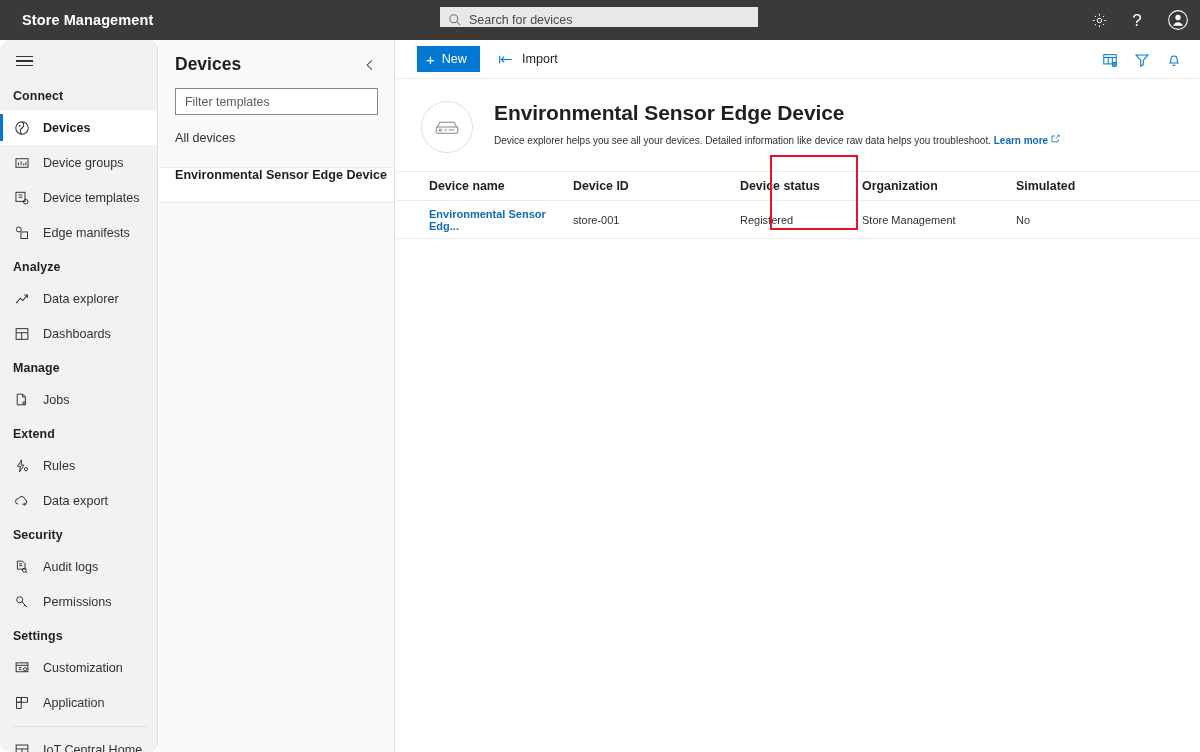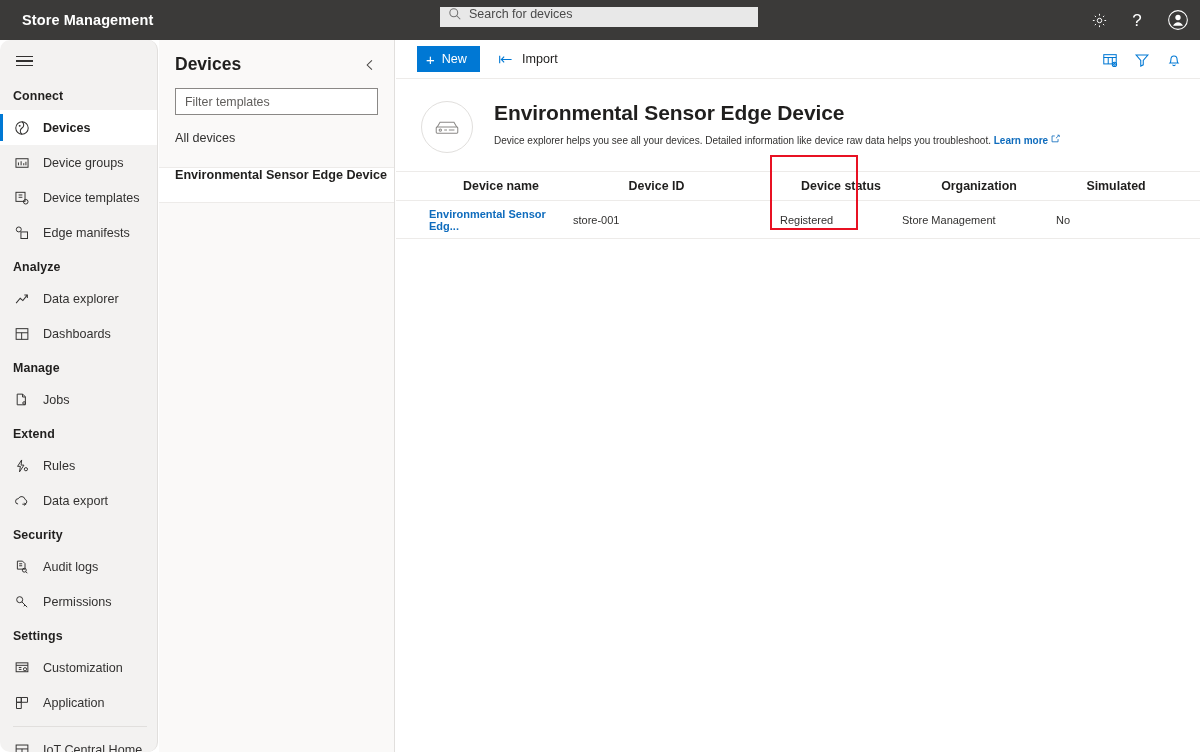--- a/index.html
+++ b/index.html
@@ -14,21 +14,21 @@
   .topbar {
     position: absolute; left: 0; top: 0; width: 1200px; height: 40px;
     background: #3b3a39; display: flex; align-items: center;
   }
   .app-title {
     color: #ffffff; font-size: 14.5px; font-weight: 600;
     margin-left: 22px; letter-spacing: .1px; white-space: nowrap;
   }
   .search-wrap {
     position: absolute; left: 440px; top: 7px; width: 318px; height: 20px;
-    background: #e8e8e8; display: flex; align-items: flex-start; padding-left: 8px;
+    background: #e8e8e8; display: flex; align-items: flex-end; padding-left: 8px;
   }
   .search-icon { width: 14px; height: 14px; flex: 0 0 auto; opacity: .75; }
   .search-text {
     font-size: 12.5px; color: #4a4a4a; margin-left: 7px; white-space: nowrap;
   }
   .topbar-right {
     position: absolute; right: 0; top: 0; height: 40px;
     display: flex; align-items: center;
   }
   .tb-icon {
@@ -152,31 +152,31 @@
   .hdr-sub {
     font-size: 10px; color: #323130; margin-top: 9px;
   }
   .hdr-sub a { color: #0f6cbd; text-decoration: none; font-weight: 600; }
   .ext-ico { display: inline-block; margin-left: 3px; vertical-align: 1px; }
 
   
   .tbl { width: 804px; }
   .tbl-head {
     height: 30px; display: flex; align-items: center;
-    border-top: 1px solid #edebe9; border-bottom: 1px solid #edebe9; text-align: center;
+    border-top: 1px solid #edebe9; border-bottom: 1px solid #edebe9;
   }
   .tbl-row {
     height: 38px; display: flex; align-items: center;
     border-bottom: 1px solid #edebe9;
   }
   .c { font-size: 11px; color: #323130; padding-left: 0; }
   .tbl-head .c { font-weight: 700; color: #201f1e; font-size: 12.4px; }
   .col0 { width: 177px; padding-left: 33px; }
   .col1 { width: 167px; }
-  .col2 { width: 122px; margin-left: 40px; }
+  .col2 { width: 122px; }
   .col3 { width: 154px; }
   .col4 { width: 120px; }
   .devlink { color: #0f6cbd; font-weight: 700; text-decoration: none; }
 
   .redbox {
     position: absolute; left: 374px; top: 115px; width: 88px; height: 75px;
     border: 2px solid #e81123; pointer-events: none;
   }
 </style>
 </head>

